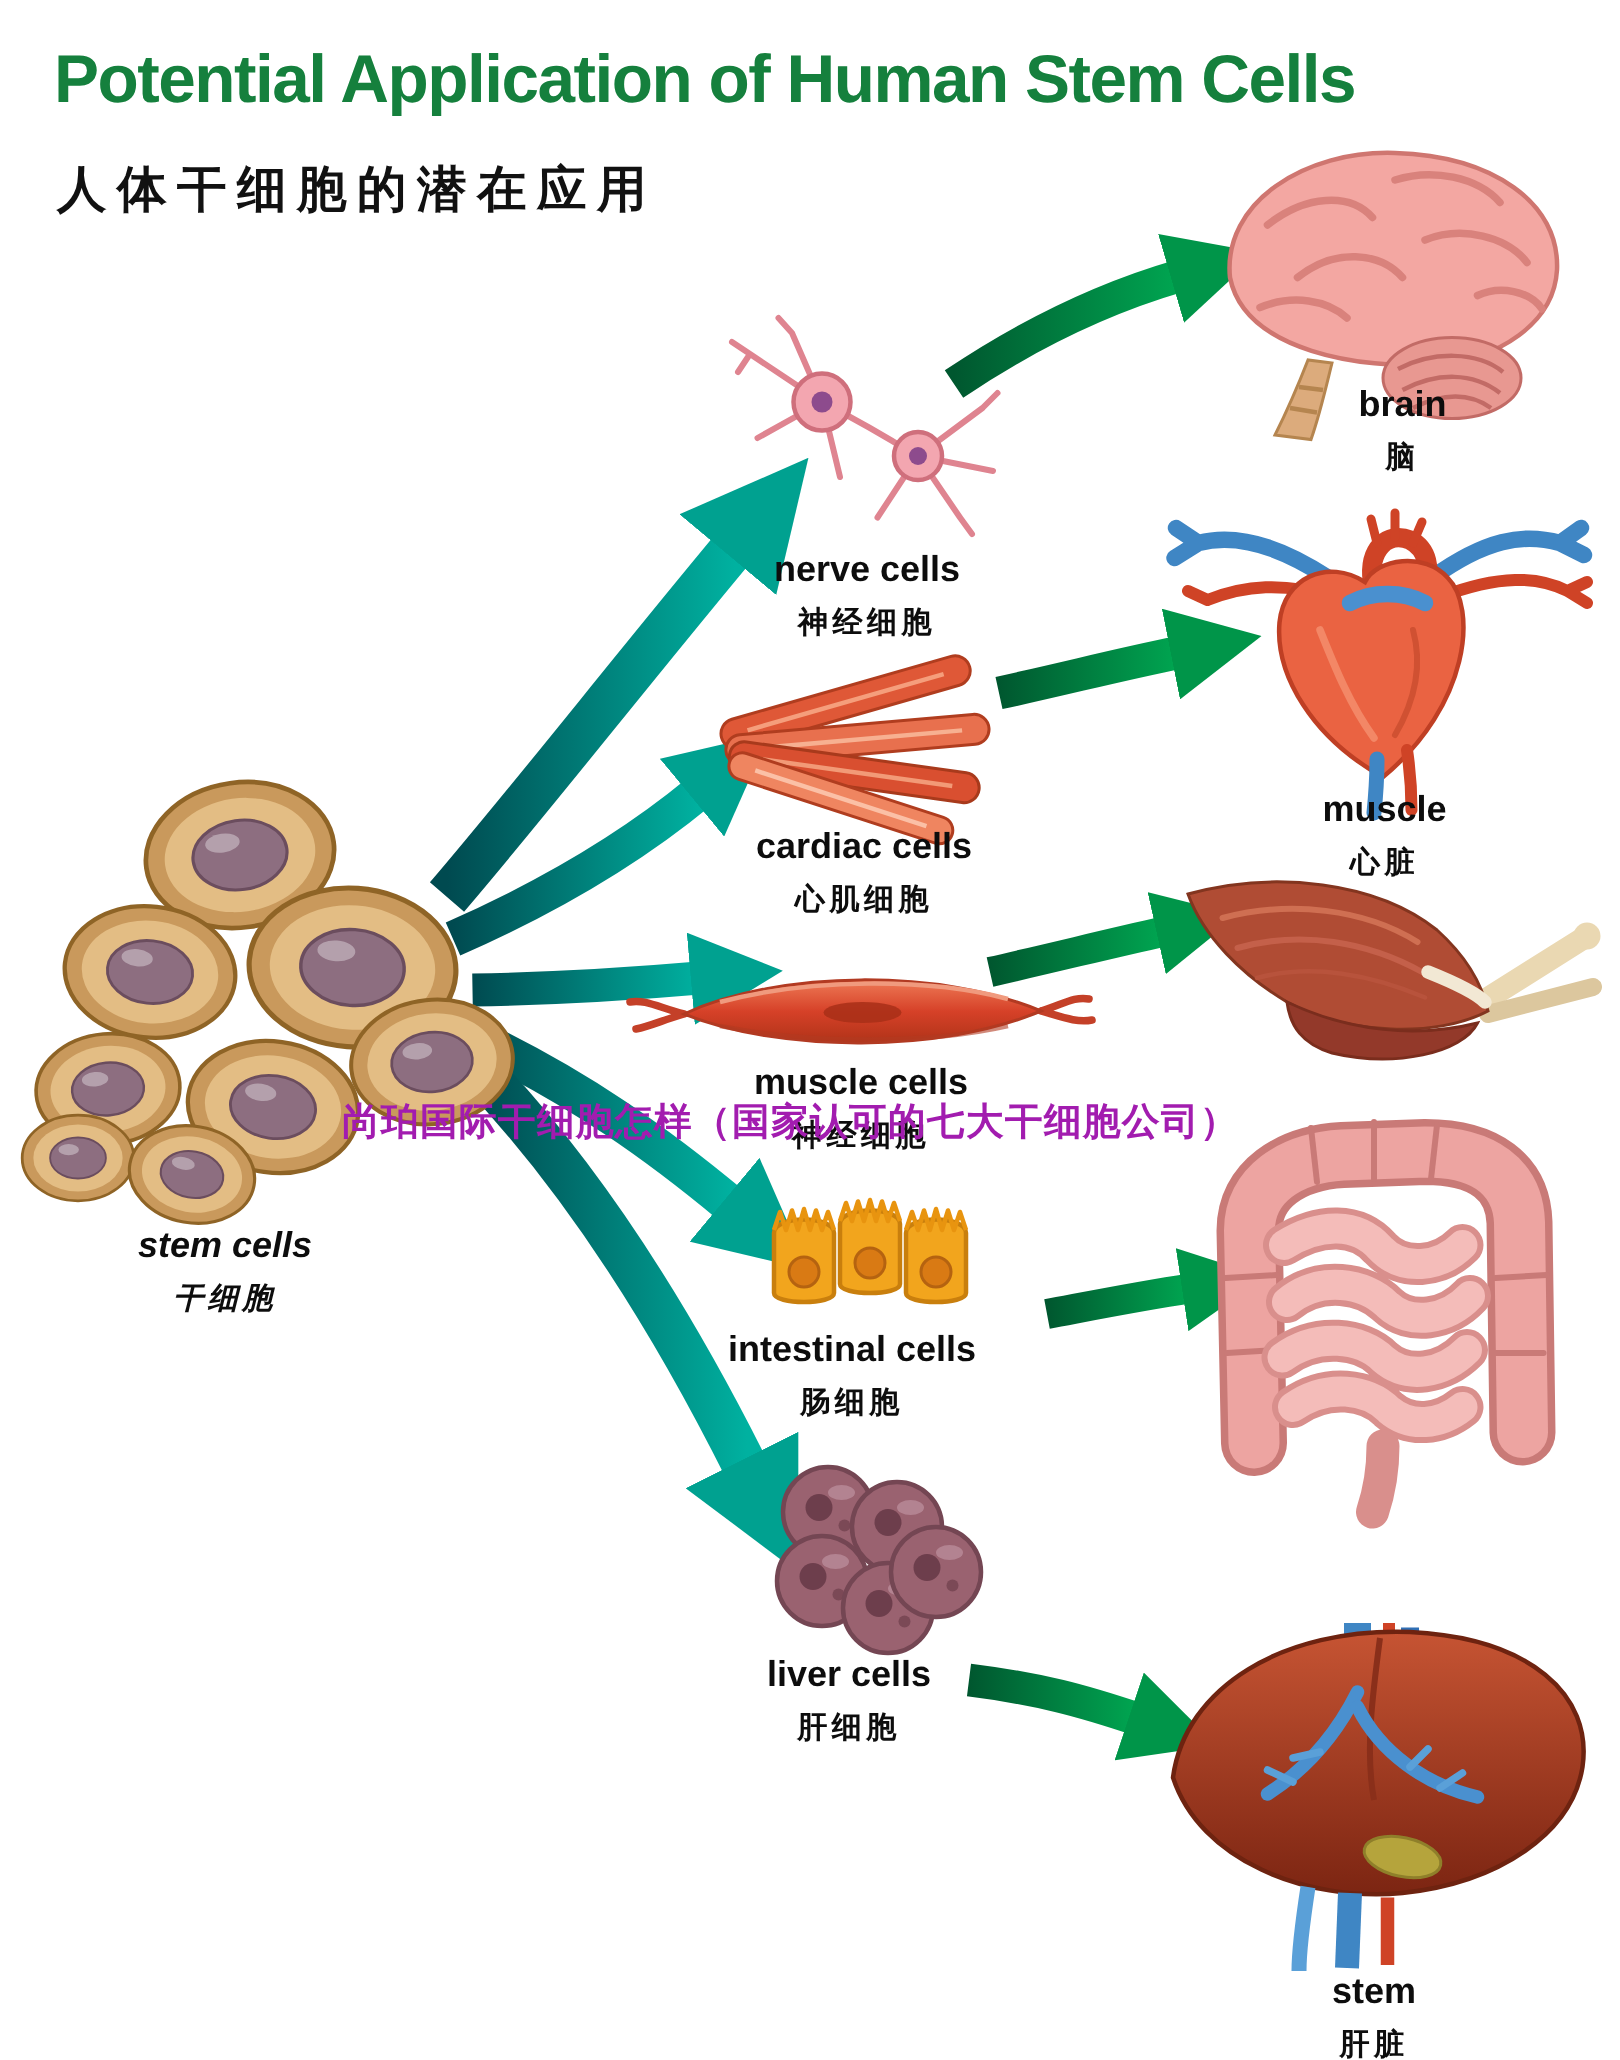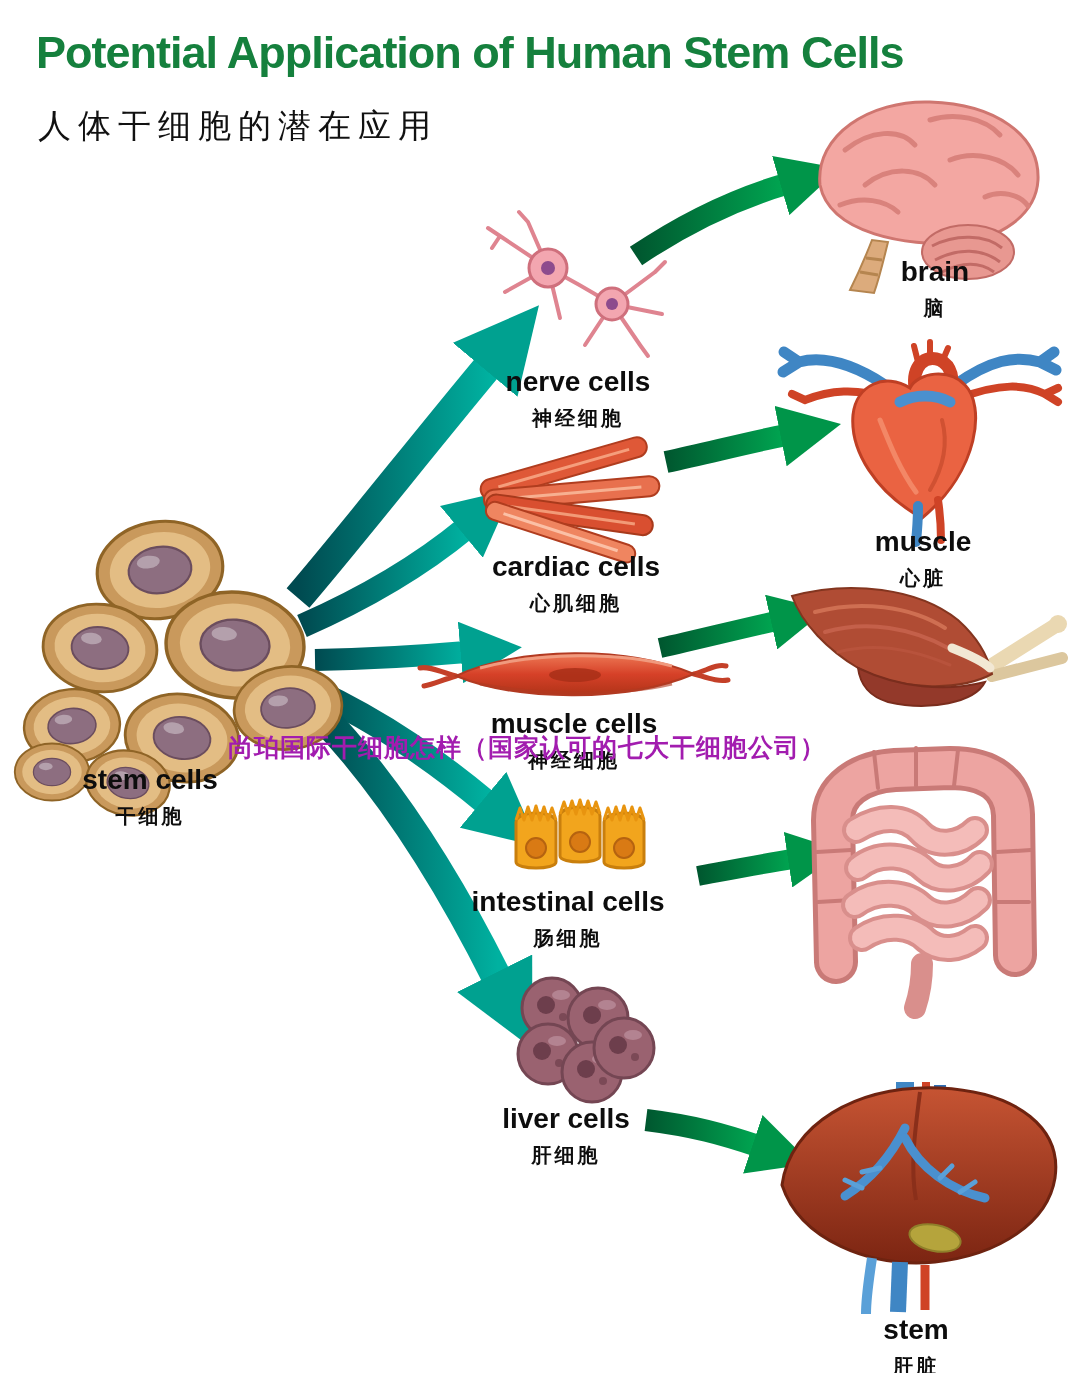--- a/index.html
+++ b/index.html
@@ -7,24 +7,24 @@
     position:relative;width:1080px;height:1373px;background:#ffffff;overflow:hidden;
     font-family:"Liberation Sans", sans-serif;
   }
   .scene{position:absolute;left:0;top:0;width:1080px;height:1373px;}
   .page-title{
     position:absolute;left:36px;top:28px;width:1020px;
     font-size:45px;font-weight:800;letter-spacing:-1px;color:#15803d;line-height:1.1;
   }
   .page-subtitle{
     position:absolute;left:38px;top:104px;width:900px;
-    font-size:33px;font-weight:400;letter-spacing:7px;color:#111111;
+    font-size:33px;font-weight:700;letter-spacing:7px;color:#111111;
   }
   .label{position:absolute;text-align:center;z-index:3;color:#0d0d0d;}
-  .label .en{font-size:28px;font-weight:800;line-height:1.0;}
+  .label .en{font-size:24px;font-weight:800;line-height:1.0;}
   .label .zh{font-size:20px;font-weight:700;margin-top:9px;letter-spacing:3px;}
   .watermark{
     position:absolute;left:228px;top:731px;z-index:6;white-space:nowrap;
     font-size:25px;font-weight:700;color:#a21caf;letter-spacing:1px;
   }
 </style>
 </head>
 <body>
 
 <div class="canvas">
@@ -248,21 +248,21 @@
       <use href="#stemcell" transform="translate(182,738) rotate(8) scale(0.95)"></use>
       <use href="#stemcell" transform="translate(288,708) rotate(-6) scale(0.9)"></use>
       <use href="#stemcell" transform="translate(52,772) scale(0.62)"></use>
       <use href="#stemcell" transform="translate(128,783) rotate(10) scale(0.7)"></use>
     </g>
   </svg>
 
   <div class="page-title">Potential Application of Human Stem Cells</div>
   <div class="page-subtitle">人体干细胞的潜在应用</div>
 
-  <div class="label" style="left:50px;top:766px;width:200px;">
+  <div class="label" style="left:50px;top:819px;width:200px;font-style:italic;">
     <div class="en">stem cells</div>
     <div class="zh">干细胞</div>
   </div>
 
   <div class="label" style="left:478px;top:368px;width:200px;">
     <div class="en">nerve cells</div>
     <div class="zh">神经细胞</div>
   </div>
 
   <div class="label" style="left:476px;top:553px;width:200px;">

